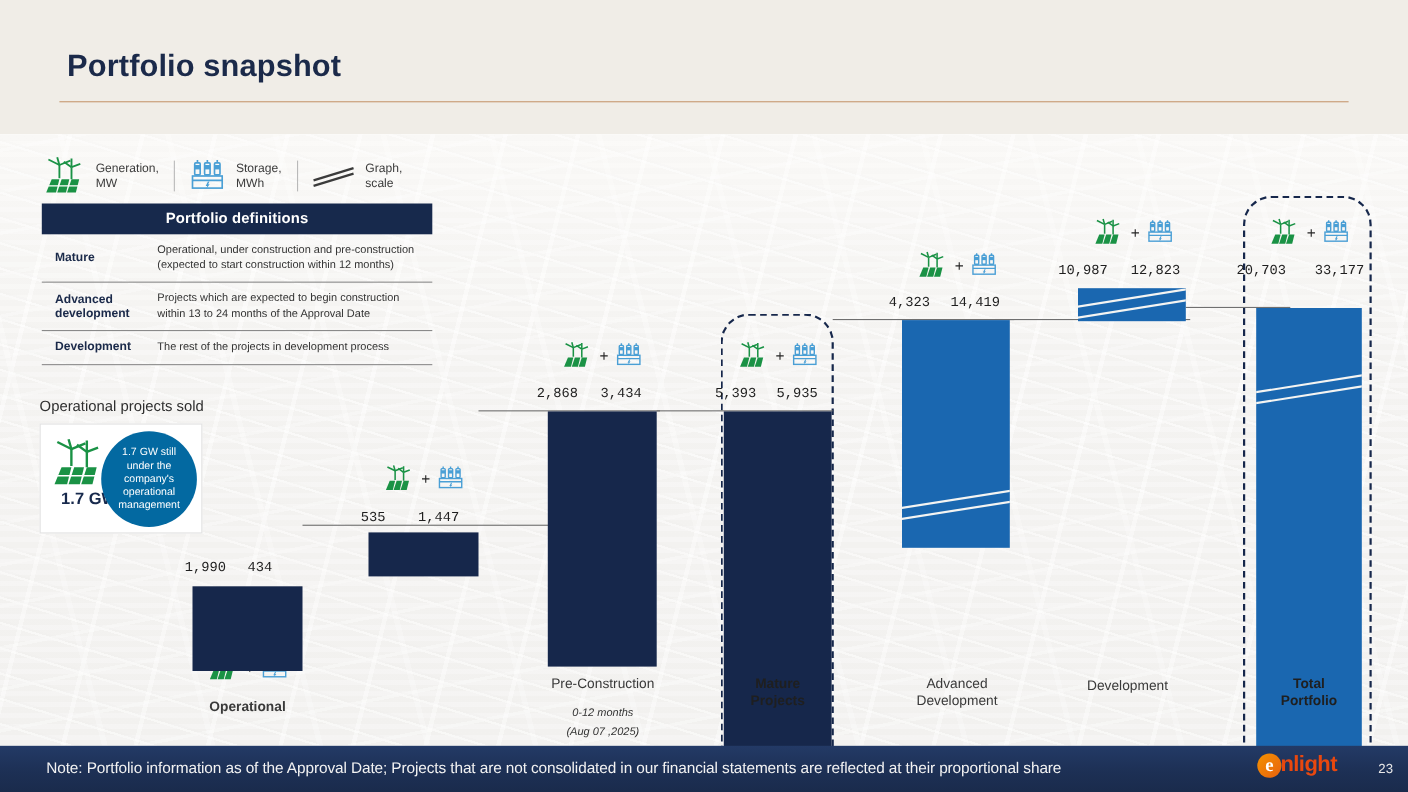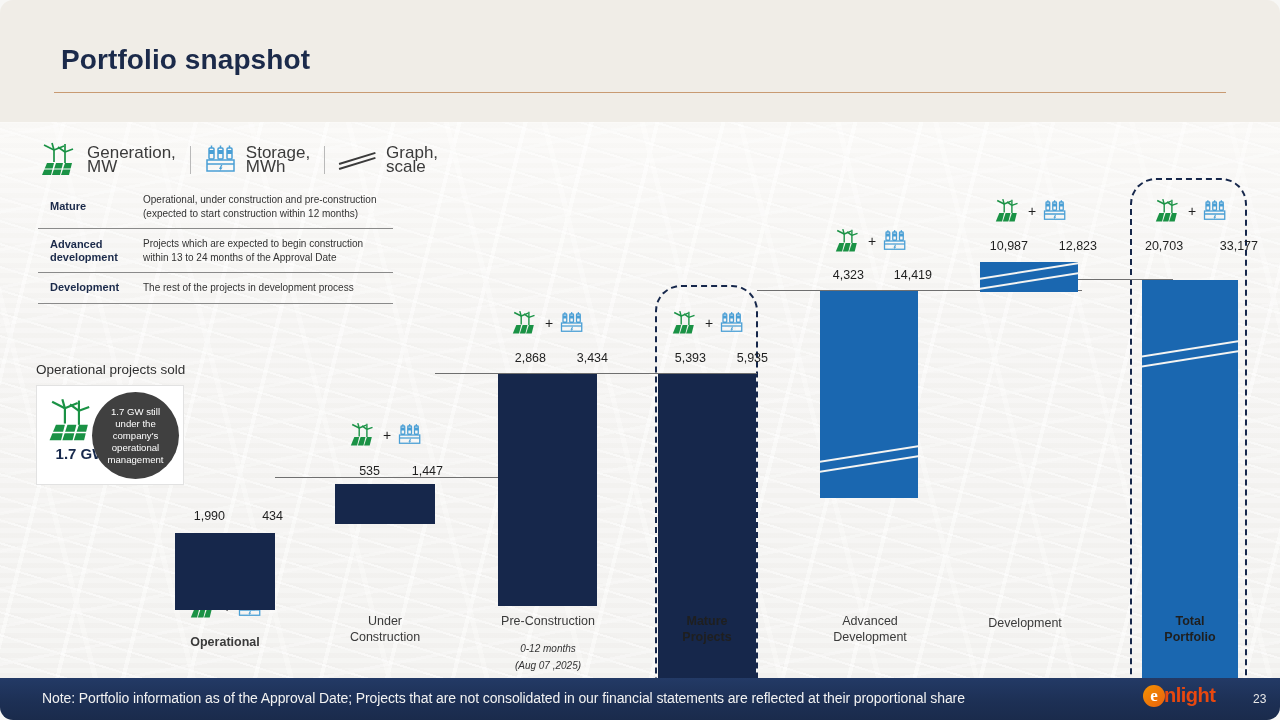--- a/index.html
+++ b/index.html
@@ -2,21 +2,21 @@
 <html><head>
 <meta charset="utf-8">
 <style>
   * { margin:0; padding:0; box-sizing:border-box; }
   html,body { width:1280px; height:720px; overflow:hidden; }
   body {
     font-family:"Liberation Sans", sans-serif;
     background:#f7f7f5;
     position:relative;
   }
-  #slide { position:absolute; inset:0; width:1280px; height:720px; overflow:hidden;border-radius:13px; }
+  #slide { position:absolute; inset:0; width:1280px; height:720px; overflow:hidden; }
 
   
   .bg-header {
     position:absolute; left:0; top:0; width:1280px; height:122px;
     background:#f0ede7;
   }
   .bg-body {
     position:absolute; left:0; top:122px; width:1280px; height:556px;
     background:linear-gradient(180deg,#fbfaf8 0%,#f6f5f3 35%,#f4f3f1 100%);
     overflow:hidden;
@@ -42,21 +42,21 @@
     font-size:28px; font-weight:bold; color:#1b2a4a; letter-spacing:.1px;
   }
   .title-rule {
     position:absolute; left:54px; top:92px; width:1172px; height:1px;
     background:#c89a72;
   }
 
   
   .legend { position:absolute; left:38px; top:138px; display:flex; align-items:center; height:44px; }
   .legend-item { display:flex; align-items:center; }
-  .legend-text { font-size:17px; color:#3b3b3b; line-height:14px; margin-left:9px; }
+  .legend-text { font-size:11px; color:#3b3b3b; line-height:14px; margin-left:9px; }
   .legend-div { width:1px; height:28px; background:#b9b9b9; margin:0 14px; }
   .legend-graph-ico { width:38px; height:20px; position:relative; }
   .legend-graph-ico i {
     position:absolute; left:0; width:38px; height:1.6px; background:#3b3b3b;
     transform-origin:left center;
   }
   .legend-graph-ico i:nth-child(1){ top:13px; transform:rotate(-17deg); }
   .legend-graph-ico i:nth-child(2){ top:18px; transform:rotate(-17deg); }
 
   
@@ -78,36 +78,36 @@
   .ops-card {
     position:absolute; left:36px; top:385px; width:148px; height:100px;
     background:#fff; border:1px solid #e2e2e2;
   }
   .ops-gw {
     position:absolute; left:36px; top:445px; width:90px; text-align:center;
     font-size:15px; font-weight:bold; color:#17294c;
   }
   .ops-circle {
     position:absolute; left:92px; top:392px; width:87px; height:87px; border-radius:50%;
-    background:#404040; color:#fff; font-size:9.6px; line-height:12px;
+    background:#0369a1; color:#fff; font-size:9.6px; line-height:12px;
     display:flex; align-items:center; justify-content:center; text-align:center;
     padding:0 7px;
   }
 
   
   .chart { position:absolute; left:0; top:122px; width:1280px; height:556px; }
   .bar { position:absolute; }
   .bar.navy { background:#16274b; }
   .bar.blue { background:#1a67b0; overflow:hidden; }
   .brk { position:absolute; left:-12%; width:124%; height:2.4px; background:#f4f4f2; transform-origin:center; }
   .connector { position:absolute; height:1px; background:#6f6f6f; }
   .ico-row { position:absolute; display:flex; align-items:center; justify-content:center; gap:7px; }
   .plus { font-size:14px; color:#1f1f1f; font-weight:500; }
   .val-row { position:absolute; display:flex; justify-content:center; font-size:12.5px; color:#1f1f1f; }
-  .val-row span { display:block; text-align:right; }
+  .val-row span { display:block; text-align:left;font-family:Liberation Mono, monospace; }
 
   .cat-label {
     position:absolute; text-align:center; font-size:12.5px; color:#3a3a3a; line-height:16px;
   }
   .cat-label.bold { font-weight:bold; color:#1f1f1f; }
   .note-it {
     position:absolute; text-align:center; font-size:10px; font-style:italic;
     color:#333; line-height:17px;
   }
   .dash-box {
@@ -216,20 +216,21 @@
           <i></i>
         </span>
       <div class="legend-text">
         <div>Graph,</div>
         <div>scale</div>
       </div>
     </div>
   </div>
 
   <div class="defs">
+    <div class="defs-head">Portfolio definitions</div>
 
     <div class="defs-row">
       <div class="defs-term">Mature</div>
       <div class="defs-desc">Operational, under construction and pre-construction (expected to start construction within 12 months)</div>
     </div>
 
     <div class="defs-row">
       <div class="defs-term">Advanced development</div>
       <div class="defs-desc">Projects which are expected to begin construction within 13 to 24 months of the Approval Date</div>
     </div>
@@ -368,24 +369,20 @@
             <polygon points="16,22 14,26 15.4,26 14.6,28.5 17.6,24.6 16.2,24.6 17.4,22"></polygon>
             </g>
         </svg>
       </span>
     </div>
     <div class="val-row" style="left:328px; top:342px; width:115px;">
       <span style="width:52px">535</span>
       <span style="width:63px">1,447</span>
     </div>
     <div class="bar navy" style="left:335px; top:362px; width:100px; height:40px;"></div>
-    <div class="cat-label" style="left:320px; top:491px; width:130px;">
-      <div>Under</div>
-      <div>Construction</div>
-    </div>
 
     <div class="ico-row" style="left:497px; top:188px; width:100px;">
       <span>
         <svg width="28" height="26" viewBox="0 0 40 36">
           <g stroke="#1a9245" stroke-width="2" fill="none">
             <line x1="16" y1="8" x2="16" y2="20"></line>
               <line x1="16" y1="8" x2="6" y2="3"></line>
             <line x1="16" y1="8" x2="26" y2="4"></line>
               <line x1="16" y1="8" x2="14" y2="1"></line>
             <line x1="27" y1="10" x2="27" y2="21"></line>

